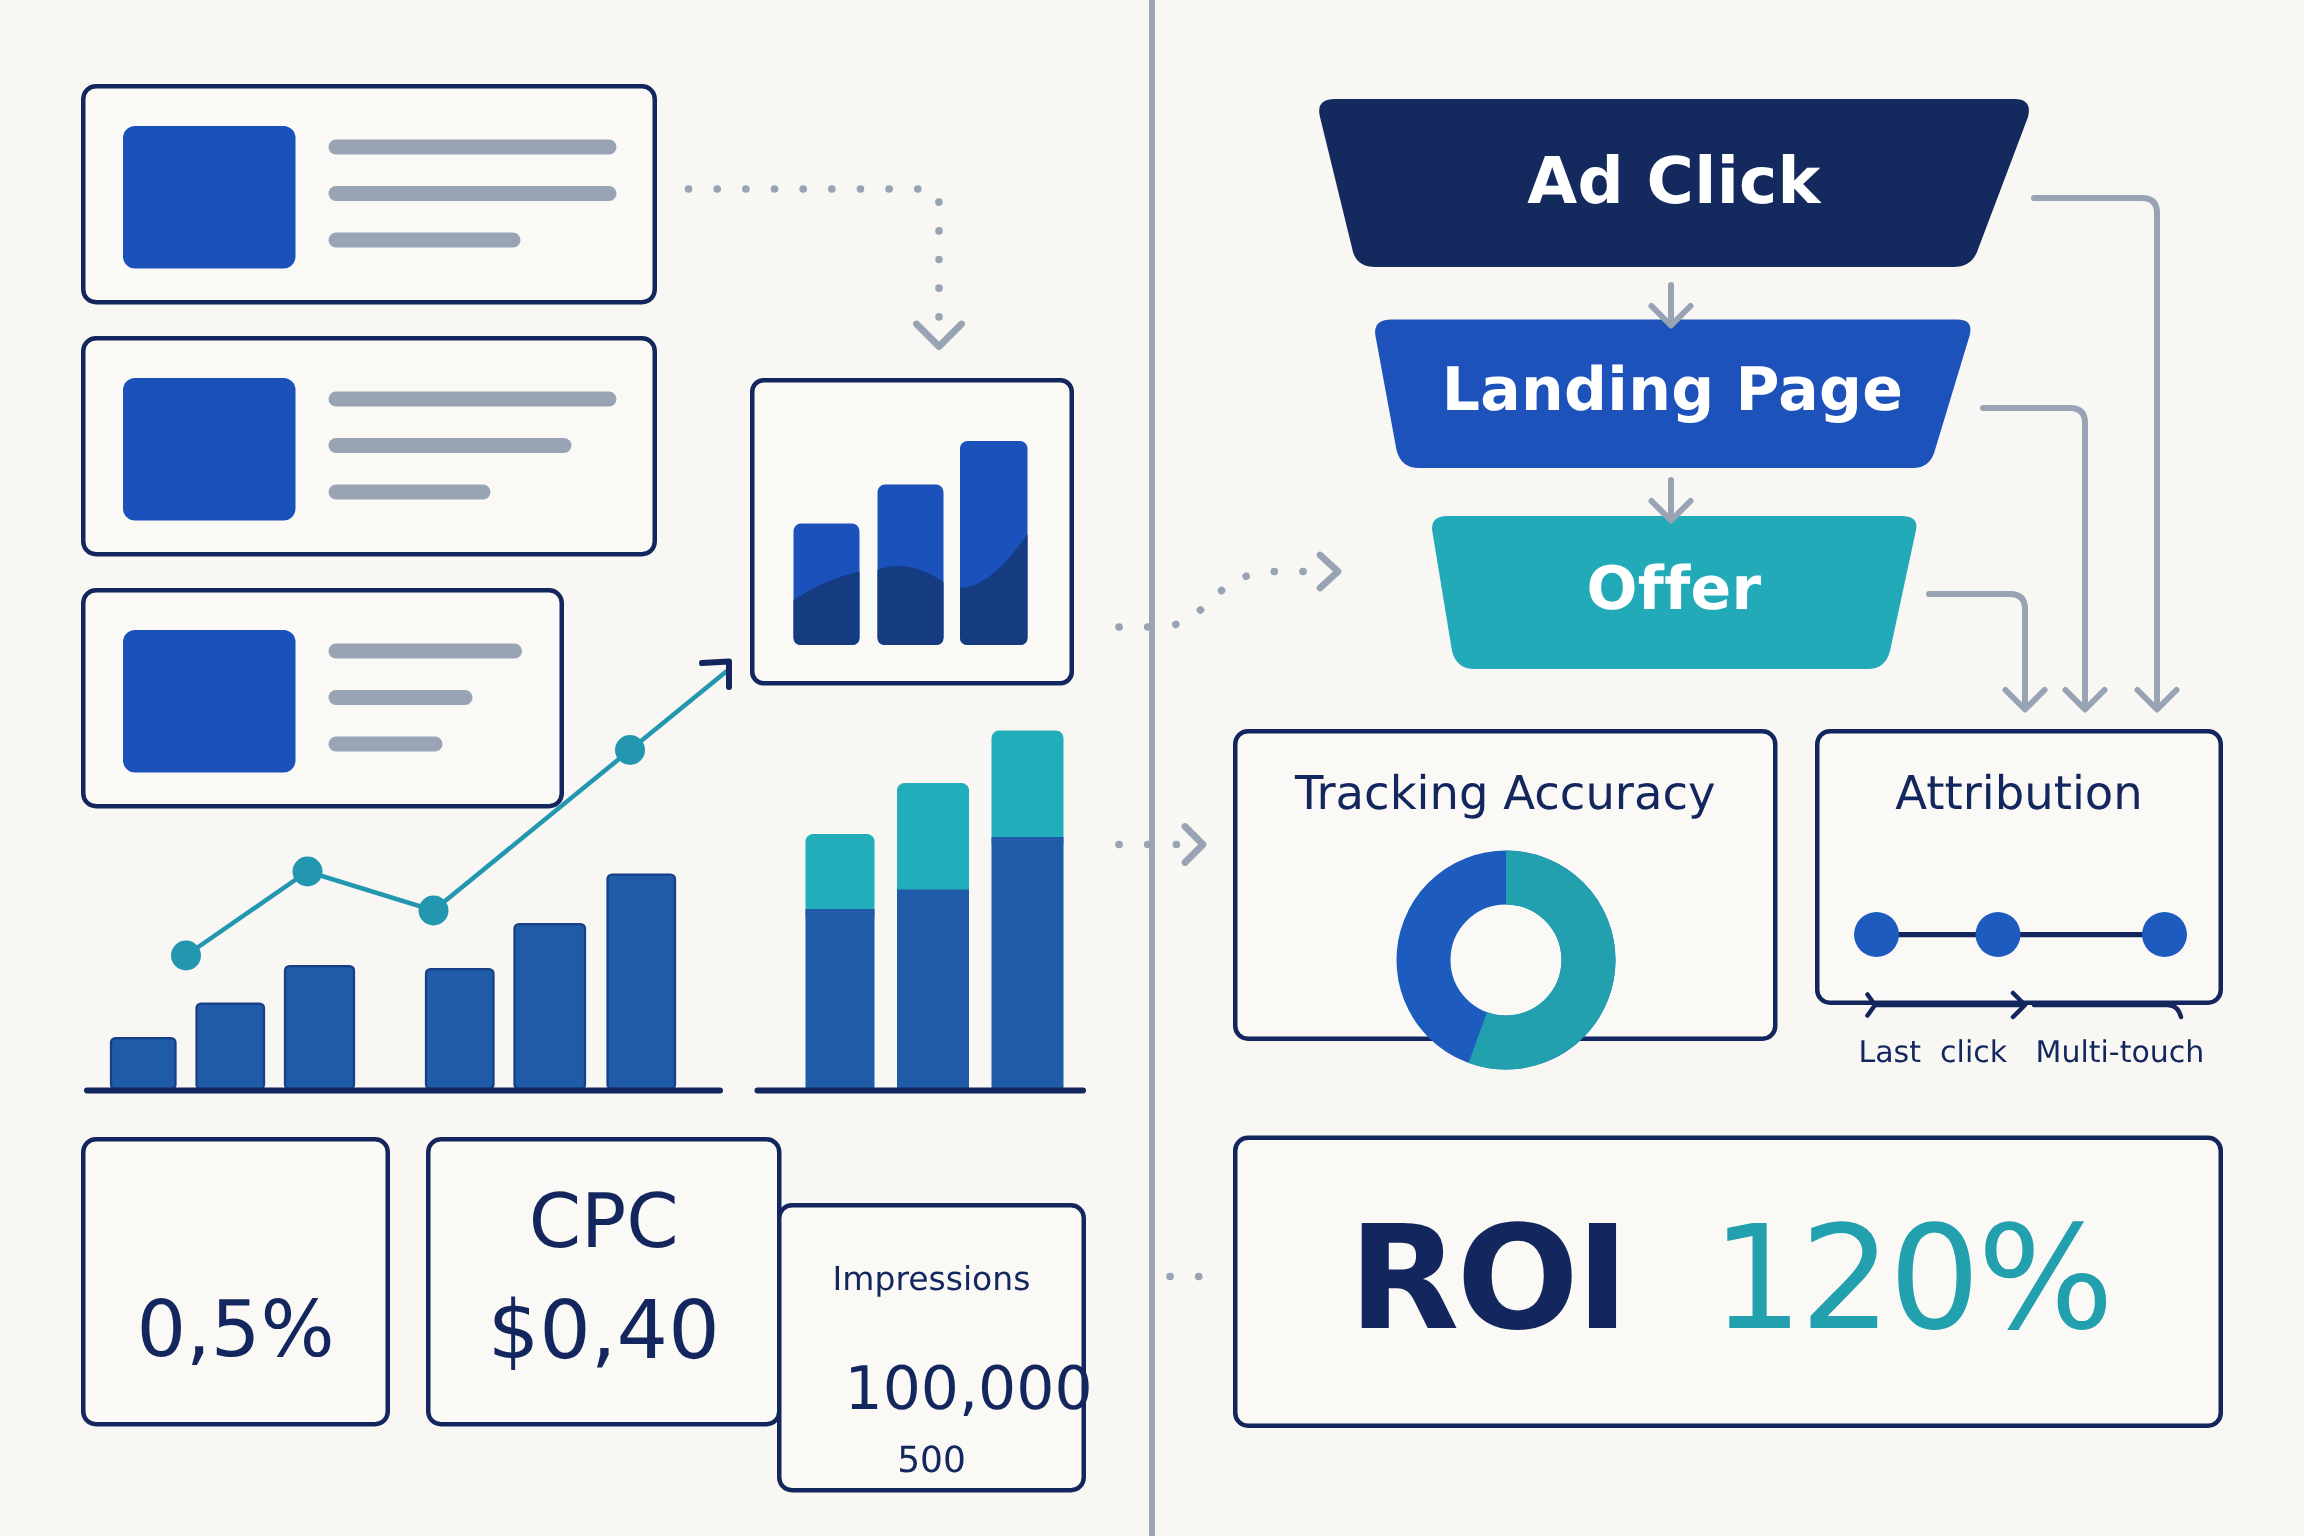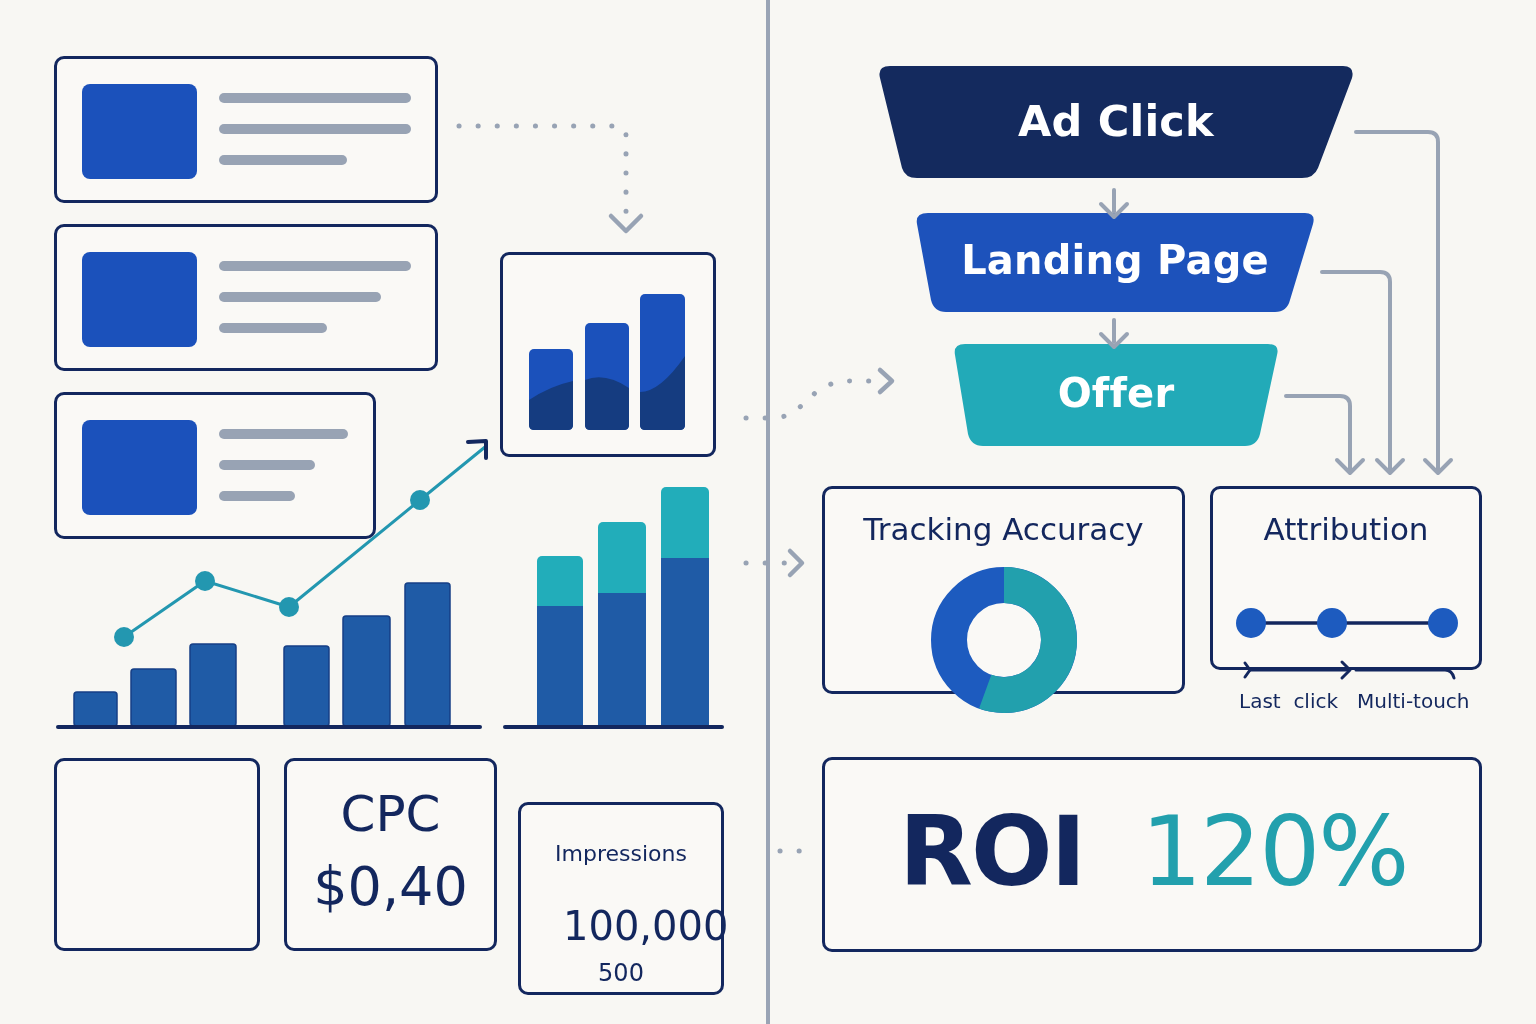--- a/index.html
+++ b/index.html
@@ -80,22 +80,23 @@
   <rect x="537" y="556" width="46" height="60" rx="5" fill="#22adba"></rect>
   <rect x="537" y="606" width="46" height="120" fill="#1f5ba6"></rect>
   <rect x="598" y="522" width="48" height="80" rx="5" fill="#22adba"></rect>
   <rect x="598" y="593" width="48" height="133" fill="#1f5ba6"></rect>
   <rect x="661" y="487" width="48" height="80" rx="5" fill="#22adba"></rect>
   <rect x="661" y="558" width="48" height="168" fill="#1f5ba6"></rect>
   <line x1="505" y1="727" x2="722" y2="727" stroke="#13275e" stroke-width="4" stroke-linecap="round"></line>
 </svg>
 
 <div class="metric-card" style="left:54px;top:758px;width:206px;height:193px;">
+  <div class="metric-label abs" style="left:0;width:100%;top:96px;font-size:52px;">0,5%</div>
 </div>
-<div class="metric-card" style="left:284px;top:758px;width:213px;height:193px;">
+<div class="metric-card" style="left:284px;top:758px;width:237px;height:193px;">
   <div class="metric-label abs" style="left:0;width:100%;top:24px;font-size:50px;">CPC</div>
   <div class="metric-label abs" style="left:0;width:100%;top:94px;font-size:54px;">$0,40</div>
 </div>
 <div class="metric-card" style="left:518px;top:758px;width:206px;height:193px;margin-top:44px;">
   <div class="metric-label abs" style="left:0;width:100%;top:36px;font-size:22px;">Impressions</div>
   <div class="metric-label abs" style="left:0;width:100%;top:98px;font-size:40px;padding-left:42px;">100,000</div>
   <div class="metric-label abs" style="left:0;width:100%;top:154px;font-size:24px;">500</div>
 </div>
 
 <svg style="left:0;top:0;" width="1536" height="1024">

